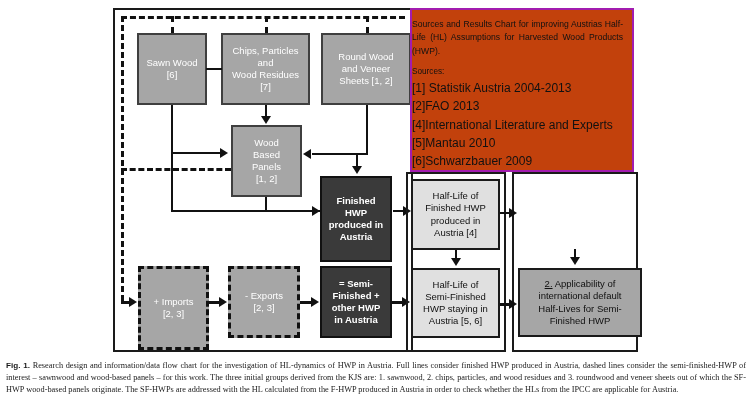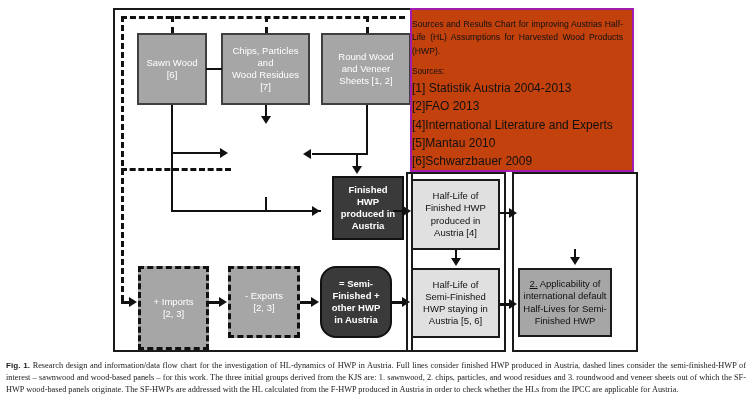--- a/index.html
+++ b/index.html
@@ -146,36 +146,42 @@
     </div>
 
     <div class="node n-grey" style="left:321px; top:33px; width:90px; height:72px;">
       <span class="lbl">Round Wood
 and Veneer
 Sheets [1, 2]</span>
     </div>
 
     <div class="ln ln-h" style="left:206px; top:68px; width:16px;"></div>
 
+    <div class="node n-grey" style="left:231px; top:125px; width:71px; height:72px;">
+      <span class="lbl">Wood
+Based
+Panels
+[1, 2]</span>
+    </div>
 
     <div class="ln ln-v" style="left:265px; top:105px; height:13px;"></div>
     <div class="arrow ar-down" style="left:261px; top:116px;"></div>
 
     <div class="ln ln-v" style="left:171px; top:105px; height:105px;"></div>
     <div class="ln ln-h" style="left:171px; top:152px; width:50px;"></div>
     <div class="arrow ar-right" style="left:220px; top:148px;"></div>
 
     <div class="ln ln-v" style="left:366px; top:105px; height:50px;"></div>
     <div class="ln ln-h" style="left:312px; top:153px; width:56px;"></div>
     <div class="arrow ar-left" style="left:303px; top:149px;"></div>
 
     <div class="ln ln-v" style="left:356px; top:153px; height:14px;"></div>
     <div class="arrow ar-down" style="left:352px; top:166px;"></div>
 
-    <div class="node n-dark" style="left:332px; top:176px; width:72px; height:64px;">
+    <div class="node n-dark" style="left:320px; top:176px; width:72px; height:86px;">
       <span class="lbl">Finished
 HWP
 produced in
 Austria</span>
     </div>
 
     <div class="ln ln-v" style="left:265px; top:197px; height:15px;"></div>
     <div class="ln ln-h" style="left:171px; top:210px; width:150px;"></div>
     <div class="arrow ar-right" style="left:312px; top:206px;"></div>
 
@@ -185,21 +191,21 @@
     <div class="node n-grey-dash" style="left:138px; top:266px; width:71px; height:84px;">
       <span class="lbl">+ Imports
 [2, 3]</span>
     </div>
 
     <div class="node n-grey-dash" style="left:228px; top:266px; width:72px; height:72px;">
       <span class="lbl">- Exports
 [2, 3]</span>
     </div>
 
-    <div class="node n-dark" style="left:320px; top:266px; width:72px; height:72px;border-radius:16px;">
+    <div class="node n-dark" style="left:320px; top:266px; width:72px; height:72px;">
       <span class="lbl">= Semi-
 Finished +
 other HWP
 in Austria</span>
     </div>
 
     <div class="dln dln-h" style="left:209px; top:301px; width:11px;"></div>
     <div class="arrow ar-right" style="left:219px; top:297px;"></div>
 
     <div class="dln dln-h" style="left:300px; top:301px; width:11px;"></div>
@@ -235,21 +241,21 @@
 HWP staying in
 Austria [5, 6]</span>
     </div>
 
     <div class="ln ln-v" style="left:455px; top:250px; height:10px;"></div>
     <div class="arrow ar-down" style="left:451px; top:258px;"></div>
 
     <div class="frame-outer" style="left:512px; top:172px; width:126px; height:180px;"></div>
 
 
-    <div class="node n-midgrey" style="left:518px; top:268px; width:94px; height:69px;">
+    <div class="node n-midgrey" style="left:518px; top:268px; width:124px; height:69px;">
       <span class="lbl"><u>2.</u><span> Applicability of
 international default
 Half-Lives for Semi-
 Finished HWP</span></span>
     </div>
 
     <div class="ln ln-h" style="left:500px; top:212px; width:10px;"></div>
     <div class="arrow ar-right" style="left:509px; top:208px;"></div>
 
     <div class="dln dln-h" style="left:500px; top:303px; width:10px;"></div>

